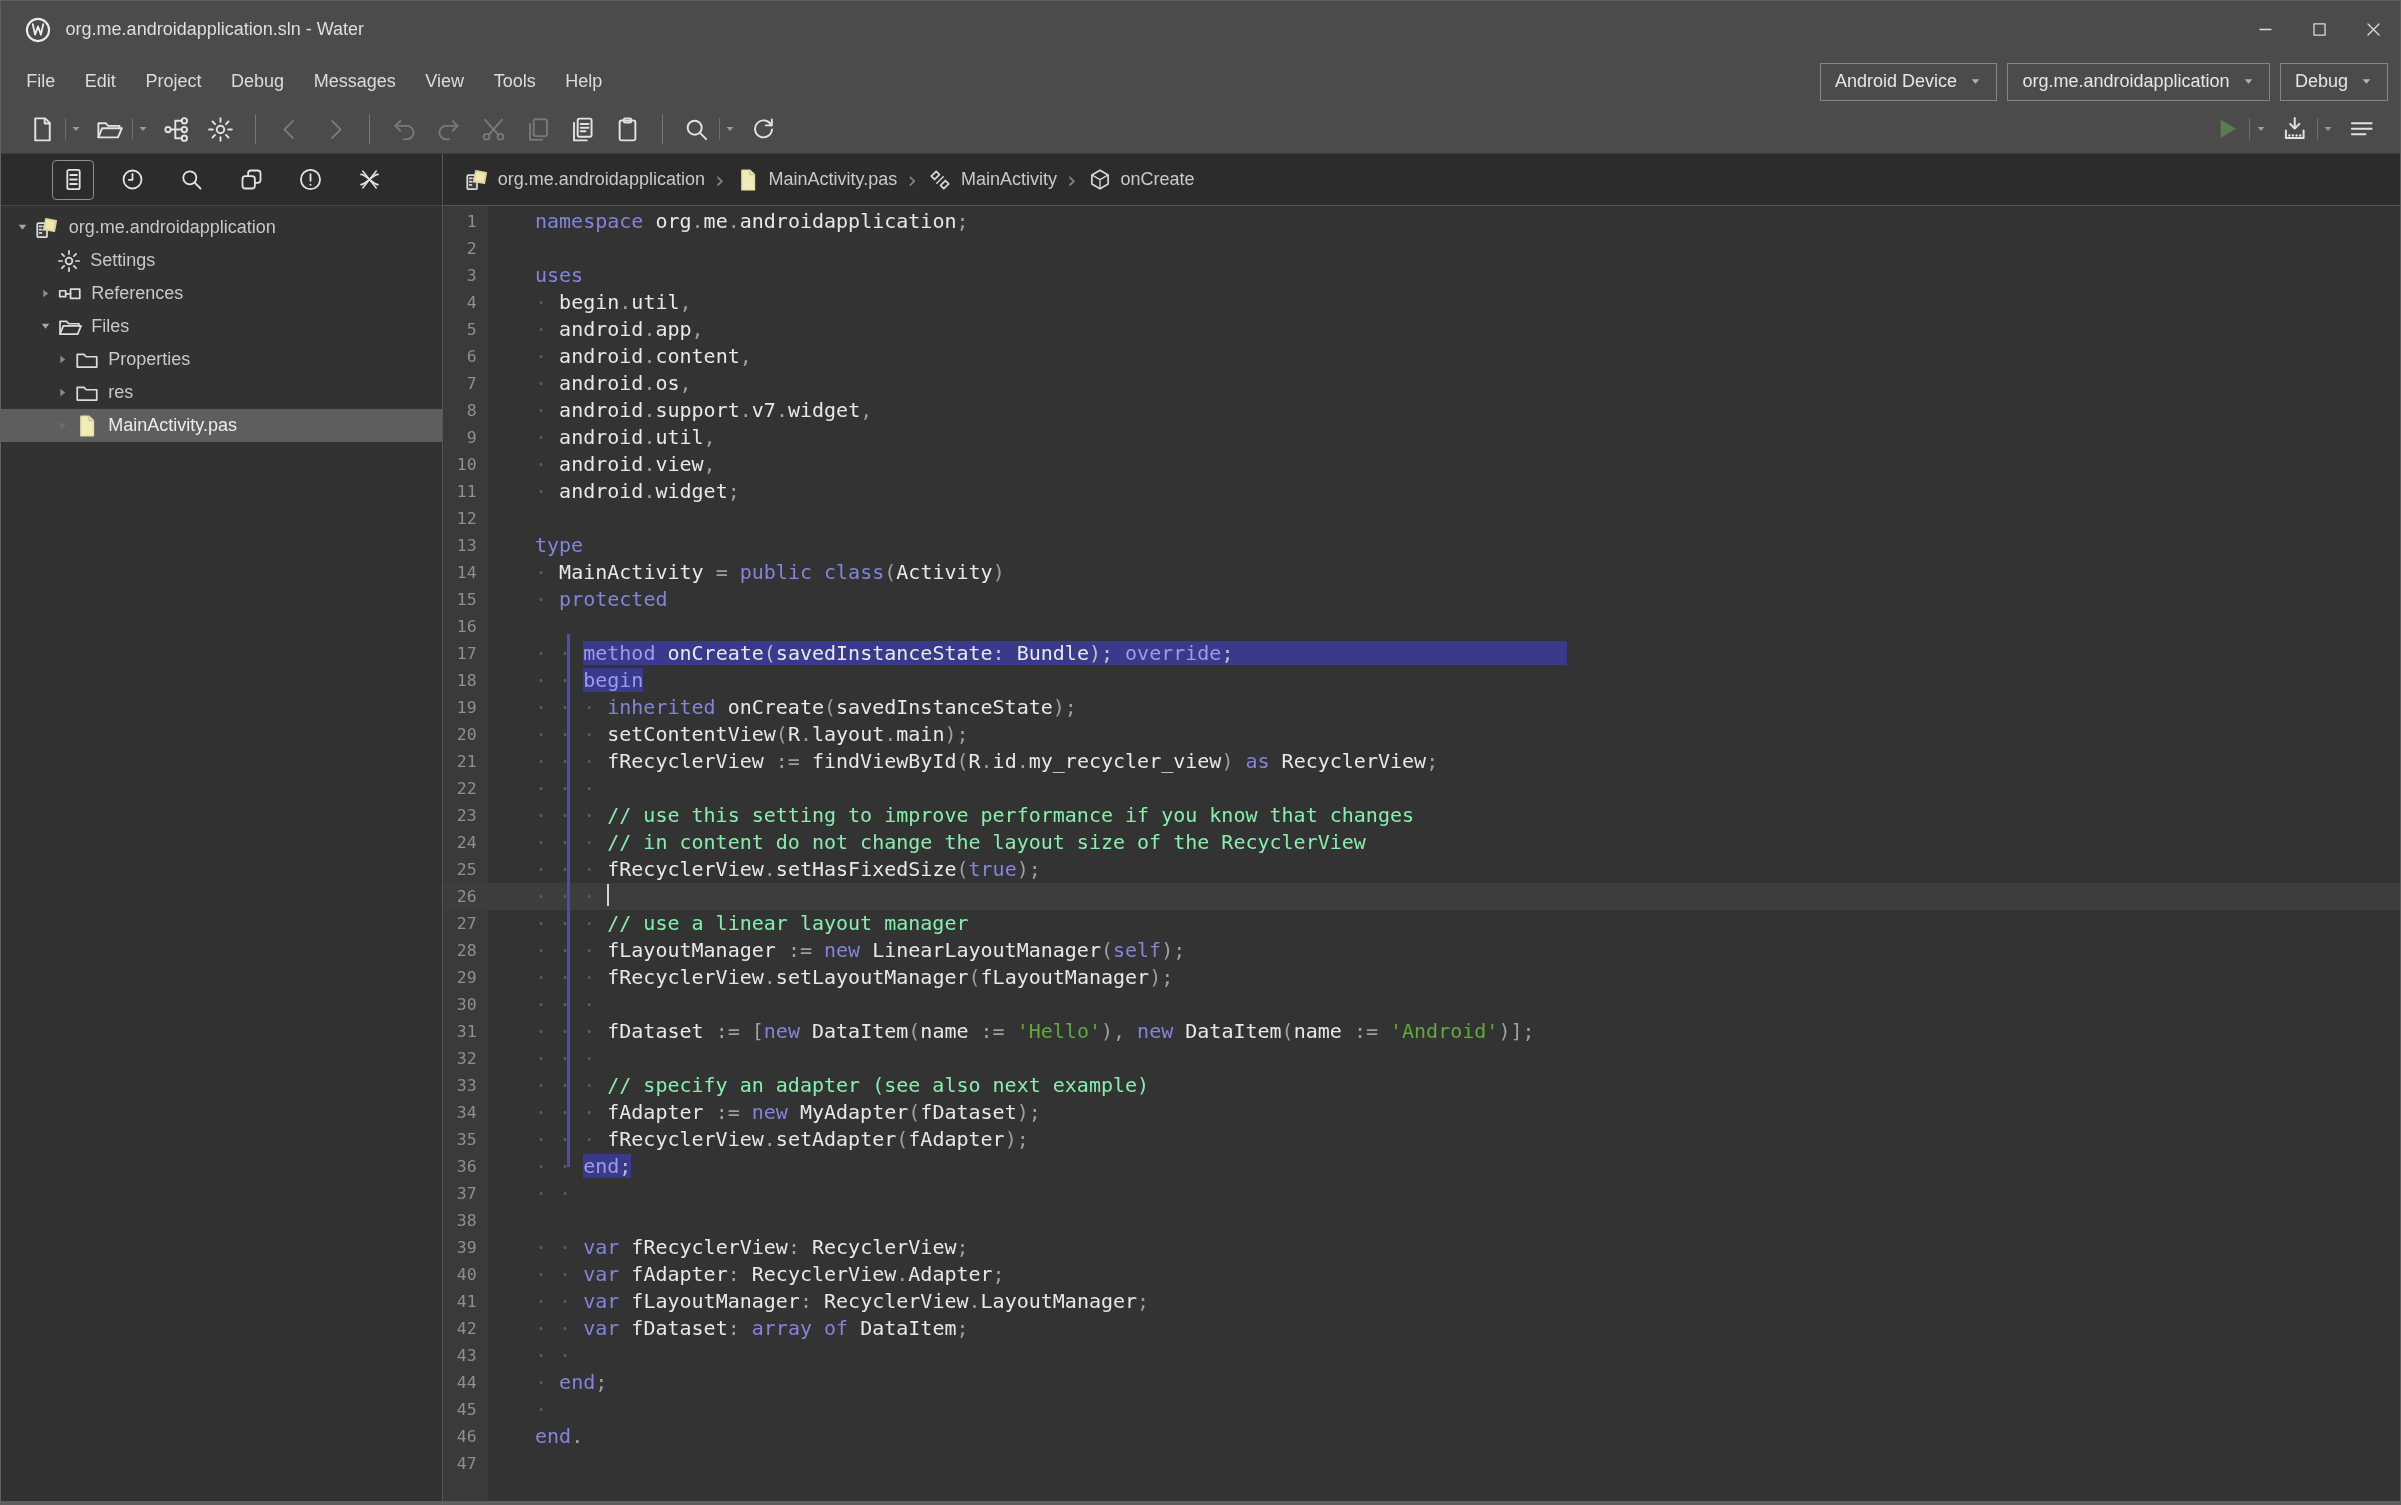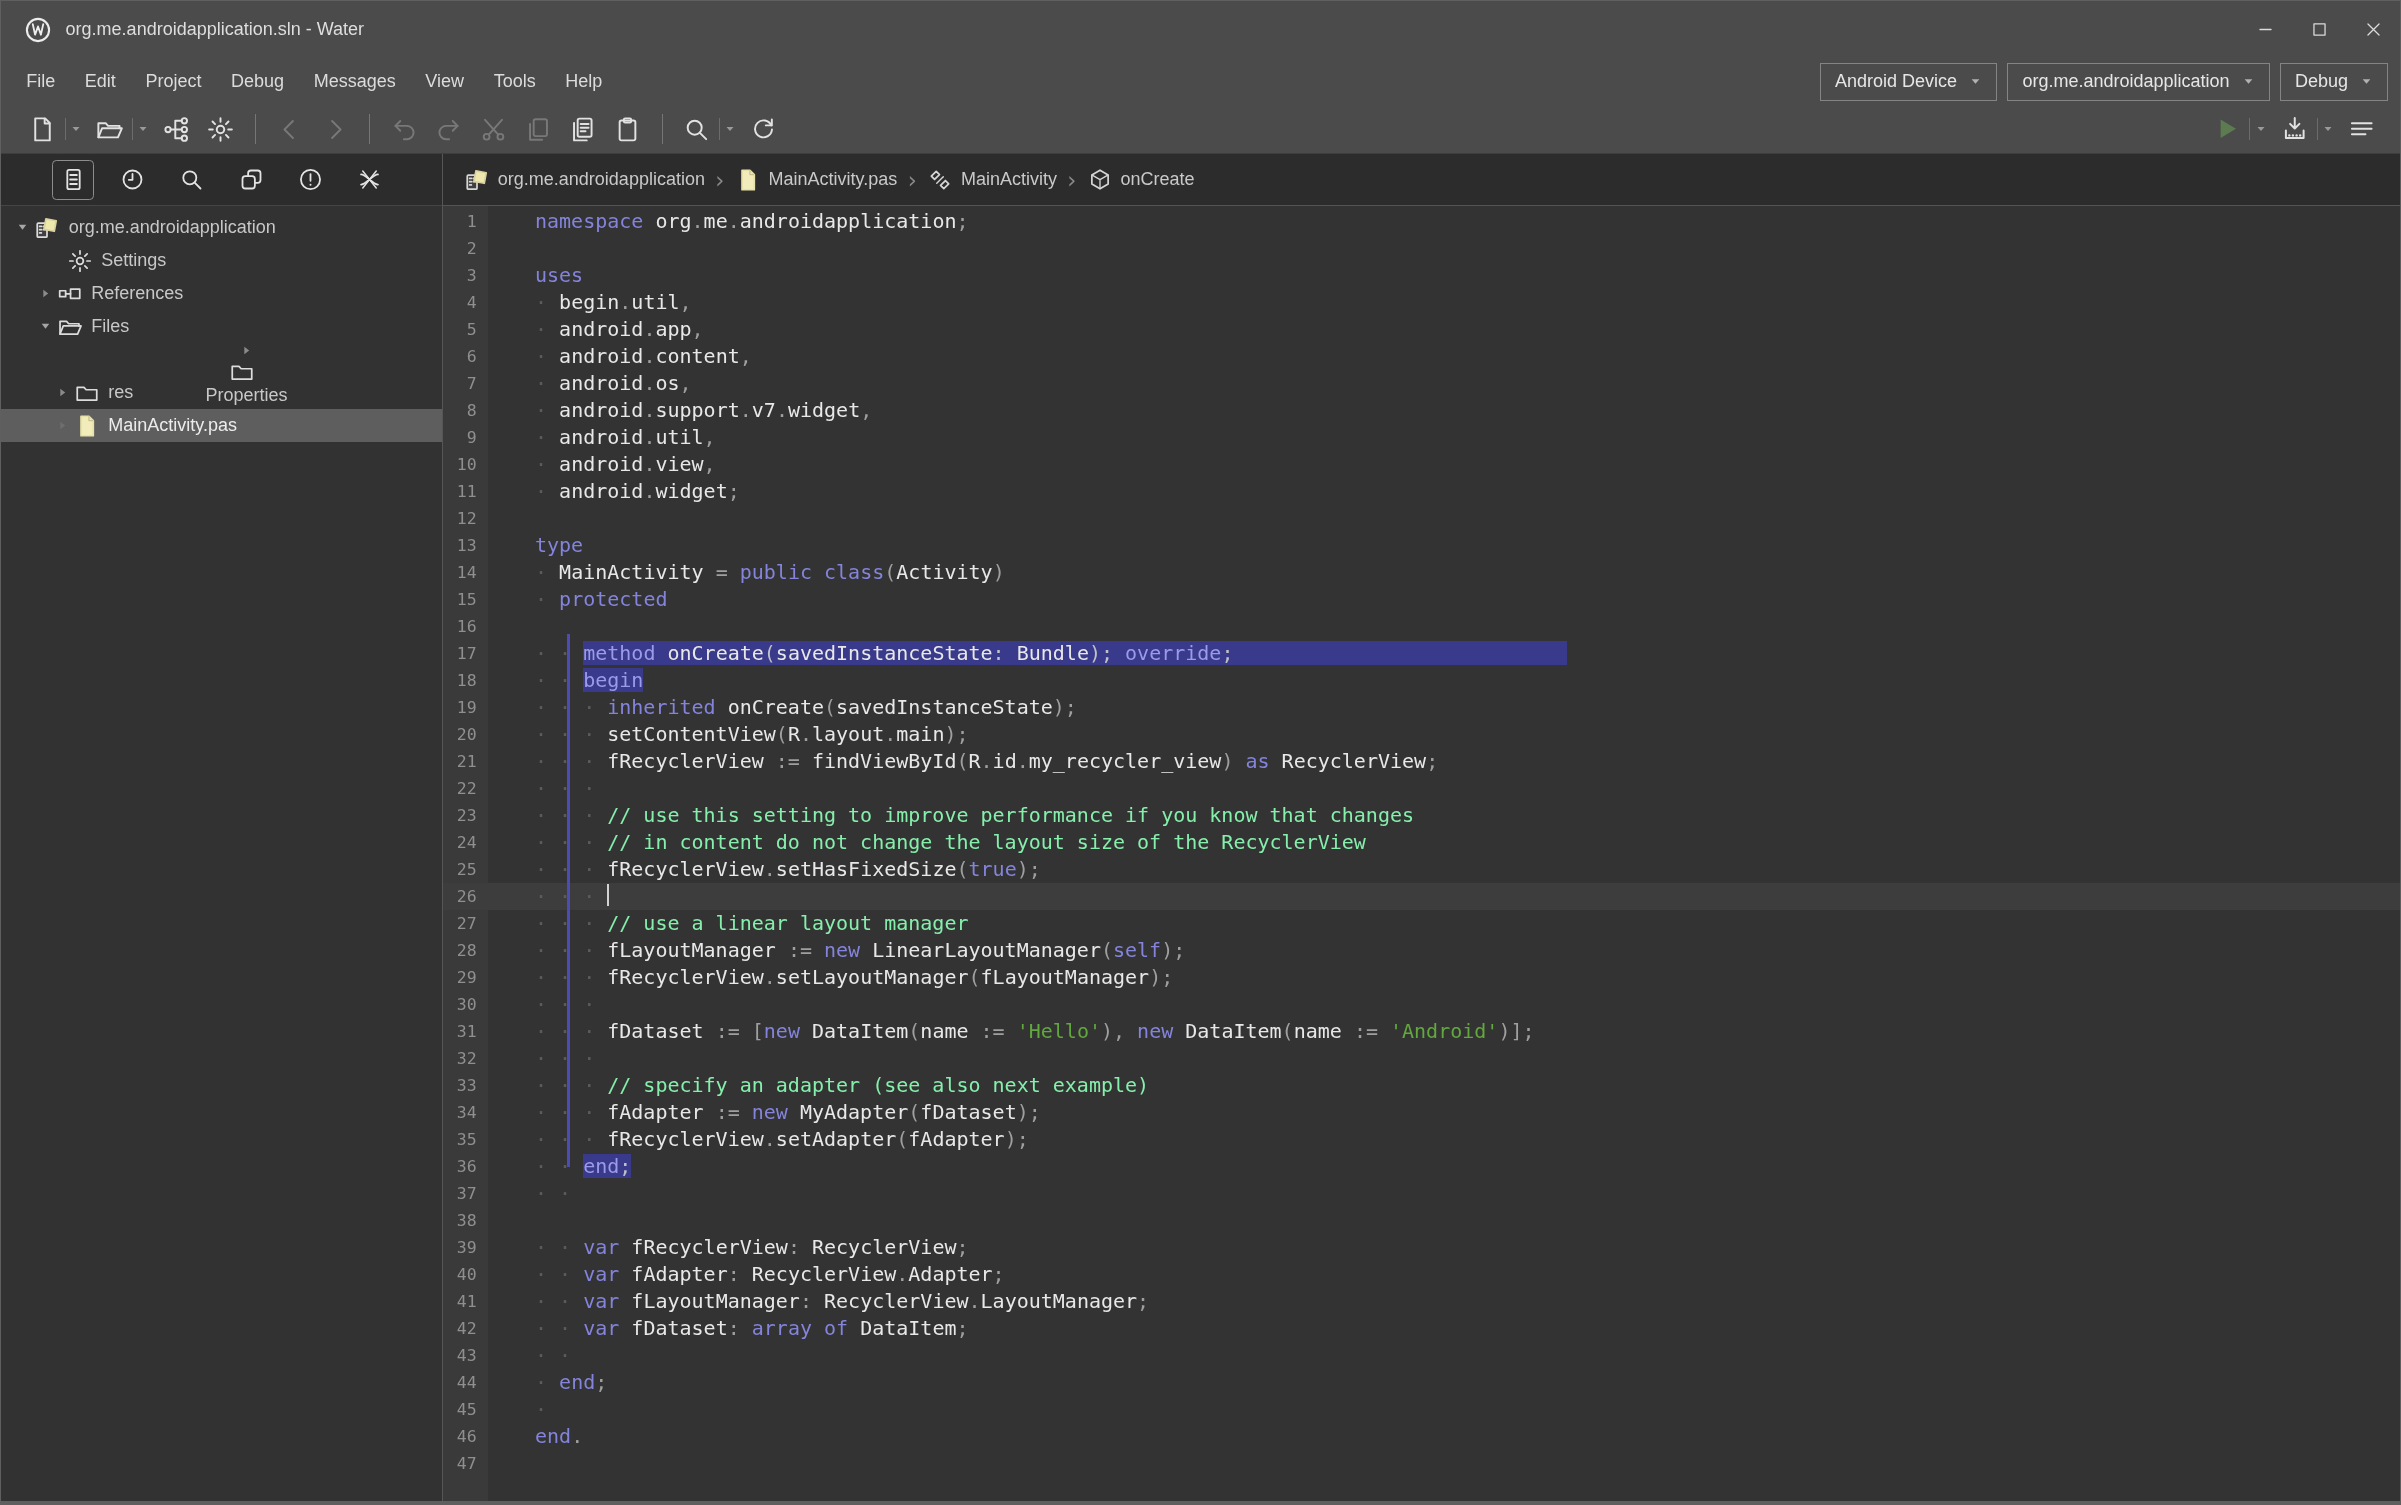--- a/index.html
+++ b/index.html
@@ -406,21 +406,21 @@
                 </svg>
               </span>
             </span>
             <span class="ti"><svg viewBox="0 0 24 24" fill="none" stroke="currentColor" stroke-width="1.6" stroke-linecap="round" stroke-linejoin="round">
                 <rect x="3" y="7.5" width="9" height="13" rx="1" fill="#3f3f3f"></rect>
                 <path d="M5.2 10.5h1.6M5.2 13.5h1.6M5.2 16.5h1.6M8.6 10.5h1.6M8.6 13.5h1.6"></path>
                 <path d="M11 3.5l9.5 1.8-1.8 9.7-9.5-1.8z" fill="#efe8ad" stroke="#d9d2a0"></path>
               </svg></span>
             <span>org.me.androidapplication</span>
           </div>
-          <div class="tree-row" style="padding-left: 43px;">
+          <div class="tree-row" style="padding-left: 32px;">
             <span class="exp closed"></span>
             <span class="ti"><svg viewBox="0 0 24 24" fill="none" stroke="currentColor" stroke-width="1.6" stroke-linecap="round" stroke-linejoin="round">
                 <circle cx="12" cy="12" r="3.1"></circle>
                 <path d="M12 2.6v3M12 18.4v3M2.6 12h3M18.4 12h3M5.4 5.4l2.1 2.1M16.5 16.5l2.1 2.1M18.6 5.4l-2.1 2.1M7.5 16.5l-2.1 2.1"></path>
               </svg></span>
             <span>Settings</span>
           </div>
           <div class="tree-row" style="padding-left: 33px;">
             <span class="exp closed">
               <span class="ic">
@@ -443,21 +443,21 @@
                   <path d="M5 7h14l-7 9z" fill="currentColor"></path>
                 </svg>
               </span>
             </span>
             <span class="ti"><svg viewBox="0 0 24 24" fill="none" stroke="currentColor" stroke-width="1.6" stroke-linecap="round" stroke-linejoin="round">
                 <path d="M2.8 18.5V6.8h6l2 2.2h9.5v2"></path>
                 <path d="M2.8 18.5l3-7.5h16.4l-3.2 7.5z"></path>
               </svg></span>
             <span>Files</span>
           </div>
-          <div class="tree-row" style="padding-left: 50px; flex-direction: column;">
+          <div class="tree-row" style="padding-left: 50px;">
             <span class="exp closed">
               <span class="ic">
                 <svg viewBox="0 0 24 24">
                   <path d="M8 5l9 7-9 7z" fill="currentColor"></path>
                 </svg>
               </span>
             </span>
             <span class="ti"><svg viewBox="0 0 24 24" fill="none" stroke="currentColor" stroke-width="1.6" stroke-linecap="round" stroke-linejoin="round">
                 <path d="M3 18.5V6.8h6.2l2 2.2H21v9.5z"></path>
               </svg></span>

